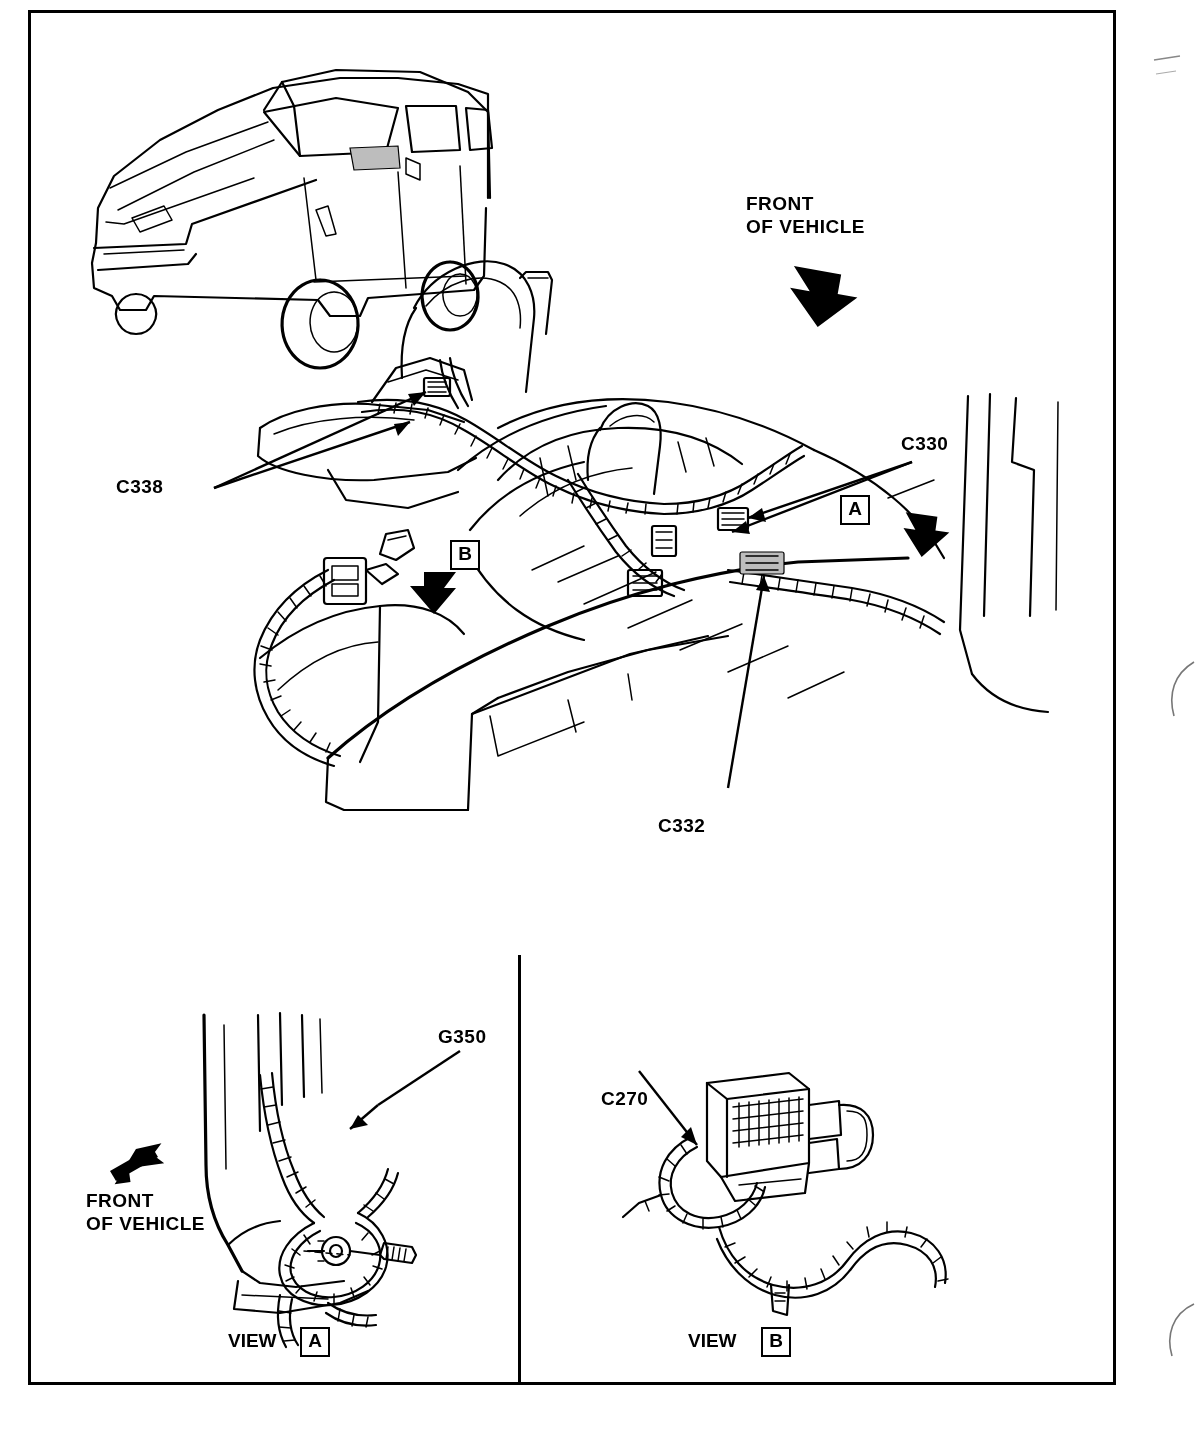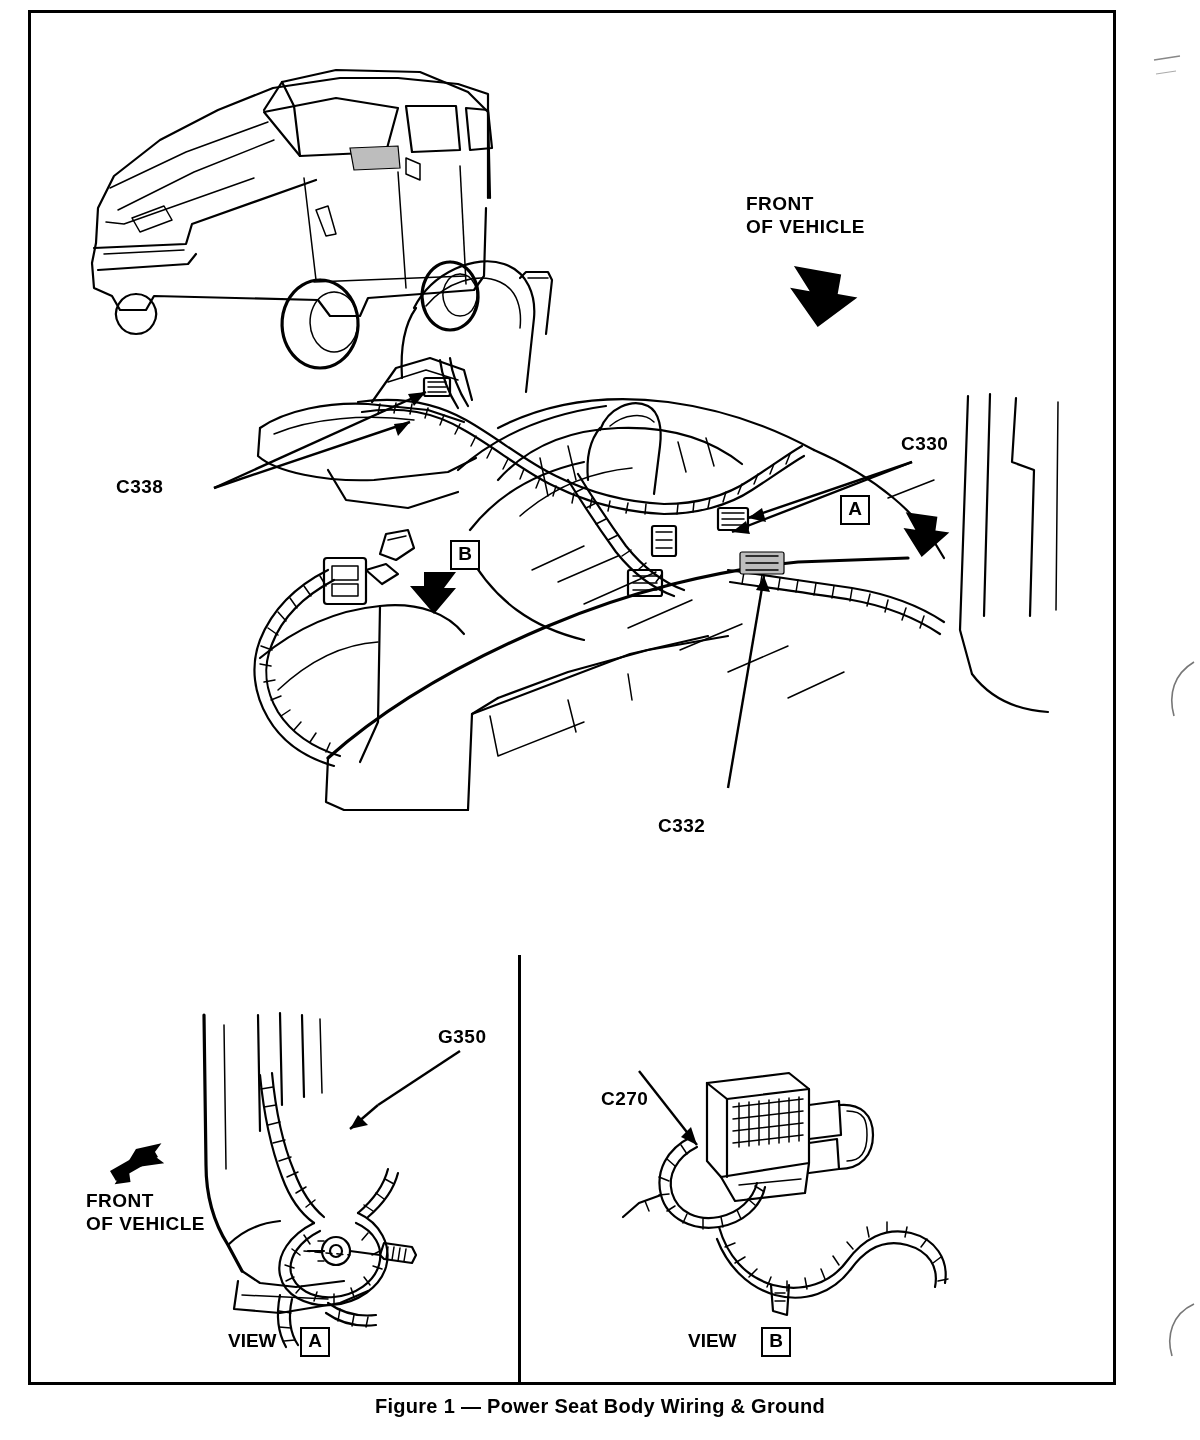--- a/index.html
+++ b/index.html
@@ -553,21 +553,20 @@
         <path class="leader" d="M118 116 L176 190"></path>
         <path class="fillblack" d="M176 190 L170 172 L160 182 Z"></path>
       </g>
     </svg>
 
     <div class="lbl" style="position:absolute; left:573px; top:132px;">C270</div>
     <div class="view-label" style="position:absolute; left:660px; top:375px;">VIEW</div>
     <div class="boxed-letter" style="position:absolute; left:733px; top:372px;">B</div>
   </div>
 
-  <div class="caption">Figure 1 — Power Seat Body Wiring &amp; Ground</div>
 
   <svg style="position:absolute; left:1150px; top:40px;" width="48" height="60">
     <path d="M4 20 L30 16" stroke="#888" stroke-width="1.4" fill="none"></path>
     <path d="M6 34 L26 31" stroke="#aaa" stroke-width="1.2" fill="none"></path>
   </svg>
   <svg style="position:absolute; left:1148px; top:660px;" width="52" height="60">
     <path d="M46 2 C26 14 20 34 26 56" stroke="#777" stroke-width="1.6" fill="none"></path>
   </svg>
   <svg style="position:absolute; left:1148px; top:1300px;" width="52" height="60">
     <path d="M46 4 C24 14 18 36 24 56" stroke="#777" stroke-width="1.6" fill="none"></path>

